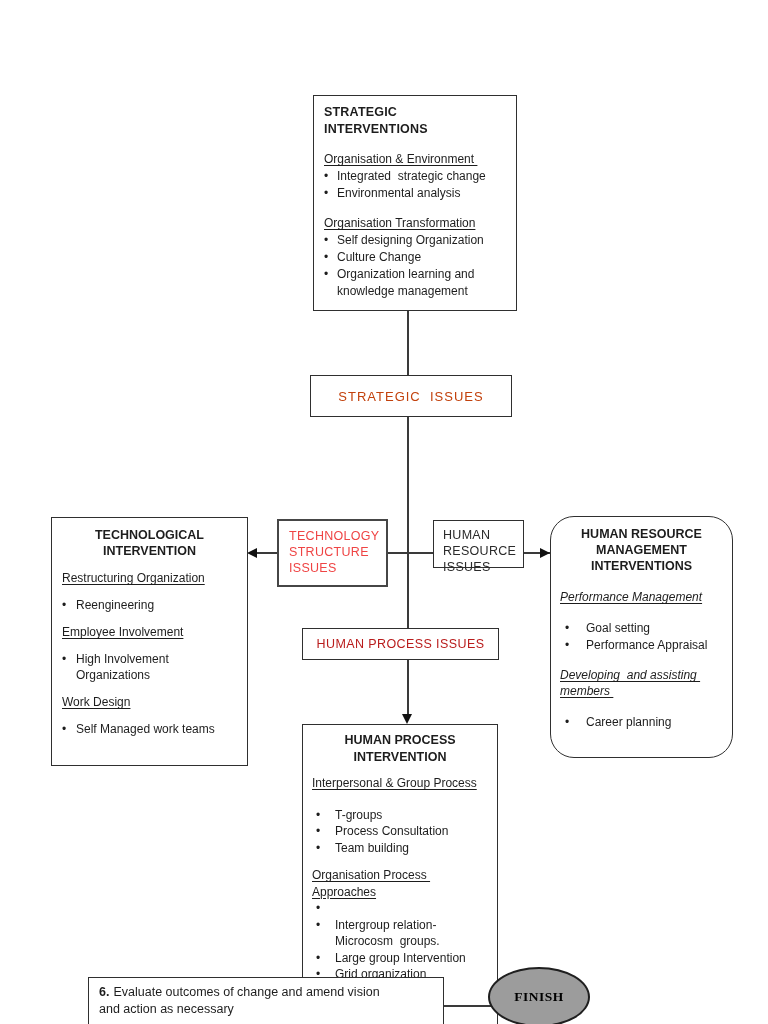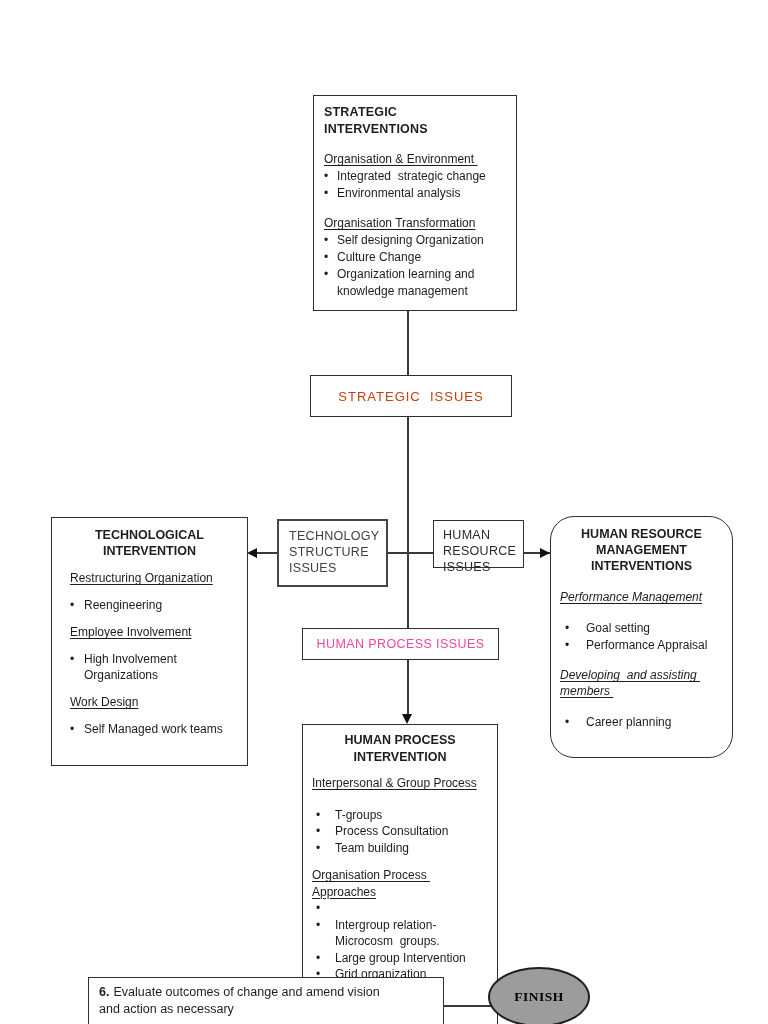--- a/index.html
+++ b/index.html
@@ -21,40 +21,40 @@
 
   
   .b1{left:313px;top:95px;width:204px;height:216px;padding:8px 10px;font-size:12px;line-height:17px;}
   .b1 .title{font-size:12.5px;letter-spacing:.2px;margin-bottom:13px;}
   .b1 .sec2{margin-top:13px;}
   .b1 .dot{width:13px;}
   
   .b2{left:310px;top:375px;width:202px;height:42px;display:flex;align-items:center;justify-content:center;
       font-size:13px;letter-spacing:1px;color:#c2410c;}
   
-  .b3{left:51px;top:517px;width:197px;height:249px;padding:9px 18px;font-size:12px;line-height:16px;}
+  .b3{left:51px;top:517px;width:197px;height:249px;padding:9px 10px;font-size:12px;line-height:16px;}
   .b3 .title{text-align:center;font-size:12.5px;margin-bottom:11px;}
   .b3 .head{margin-bottom:11px;}
   .b3 .brow{margin-bottom:11px;}
   .b3 .dot{width:14px;}
   
   .b4{left:277px;top:519px;width:111px;height:68px;padding:7px 0 0 10px;font-size:12.5px;line-height:16px;
-      letter-spacing:.3px;color:#404040;border-width:2px;border-color:#464646;}
+      letter-spacing:.3px;color:#ef4444;border-width:2px;border-color:#464646;}
   .b5{left:433px;top:520px;width:91px;height:48px;padding:6px 0 0 9px;font-size:12.5px;line-height:16px;
       letter-spacing:.3px;color:#2a2a2a;}
   
   .b6{left:550px;top:516px;width:183px;height:242px;padding:9px 9px;font-size:12px;line-height:16px;border-radius:24px;}
   .b6 .title{text-align:center;font-size:12.5px;margin-bottom:15px;}
   .b6 .head{margin-bottom:15px;font-style:italic;}
   .b6 .blist{margin-bottom:13px;}
   .b6 .brow{line-height:17px;}
   .b6 .dot{width:26px;padding-left:5px;box-sizing:border-box;}
   
   .b7{left:302px;top:628px;width:197px;height:32px;display:flex;align-items:center;justify-content:center;
-      font-size:12.5px;letter-spacing:.4px;color:#ec4899;}
+      font-size:12.5px;letter-spacing:.4px;color:#b91c1c;}
   
   .b8{left:302px;top:724px;width:196px;height:330px;padding:7px 9px;font-size:12px;line-height:16.5px;z-index:1;}
   .b8 .title{text-align:center;font-size:12.5px;margin-bottom:10px;}
   .b8 .head1{margin-bottom:15px;}
   .b8 .head2{margin-top:11px;}
   .b8 .dot{width:23px;padding-left:4px;box-sizing:border-box;}
   
   .b9{left:88px;top:977px;width:356px;height:60px;padding:6px 10px;font-size:12.5px;line-height:17px;z-index:3;}
   .b9 .num{font-weight:bold;margin-right:4px;}
   

